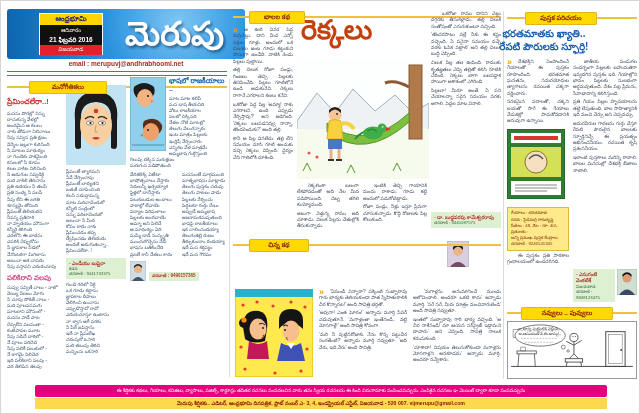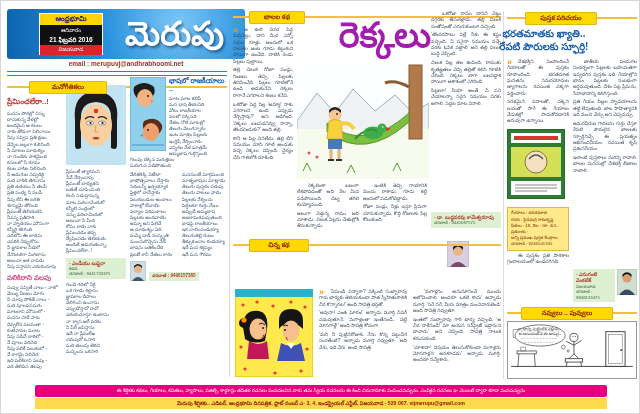--- a/index.html
+++ b/index.html
@@ -37,22 +37,22 @@
   
   #colA{position:absolute;left:6px;top:96px;width:56px;height:278px;overflow:hidden;}
   #colB{position:absolute;left:65px;top:84px;width:60px;height:292px;overflow:hidden;}
   #colC{position:absolute;left:129px;top:76px;width:99px;height:300px;overflow:hidden;}
   #colC .cartoon2{float:left;width:36px;height:74px;margin:0 3px 2px 0;}
   .poem2-title{font-size:7px;font-weight:bold;color:#1a5fae;margin-bottom:2px;line-height:1.2;}
   .twocol{column-count:2;column-gap:5px;margin-top:3px;}
   .chiprow{margin-top:3px;display:flex;align-items:flex-end;gap:3px;}
   .chip{display:inline-block;background:#def0d2;font-size:4.5px;color:#b03a2e;padding:1.5px 3px;font-weight:bold;}
   
-  #rekkalu-title{position:absolute;left:300px;top:14px;width:130px;text-align:right;
-                 font-size:35px;font-weight:bold;color:#a21caf;}
+  #rekkalu-title{position:absolute;left:300px;top:14px;width:130px;text-align:left;
+                 font-size:27px;font-weight:bold;color:#c2410c;}
   #story-illustration{position:absolute;left:296px;top:58px;width:132px;height:120px;}
   #st-col1{position:absolute;left:232px;top:26px;width:60px;height:208px;overflow:hidden;}
   #st-col2{position:absolute;left:296px;top:182px;width:62px;height:52px;overflow:hidden;}
   #st-col3{position:absolute;left:362px;top:182px;width:64px;height:52px;overflow:hidden;}
   #st-col4{position:absolute;left:430px;top:10px;width:70px;height:196px;overflow:hidden;}
   #st-byline{position:absolute;left:430px;top:208px;width:70px;box-sizing:border-box;}
   #st-photo{position:absolute;left:446px;top:240px;width:22px;height:26px;}
   
   #pustaka-title{position:absolute;left:476px;top:27px;width:134px;text-align:center;
                  font-size:10px;font-weight:bold;color:#1a5fae;line-height:1.25;}

